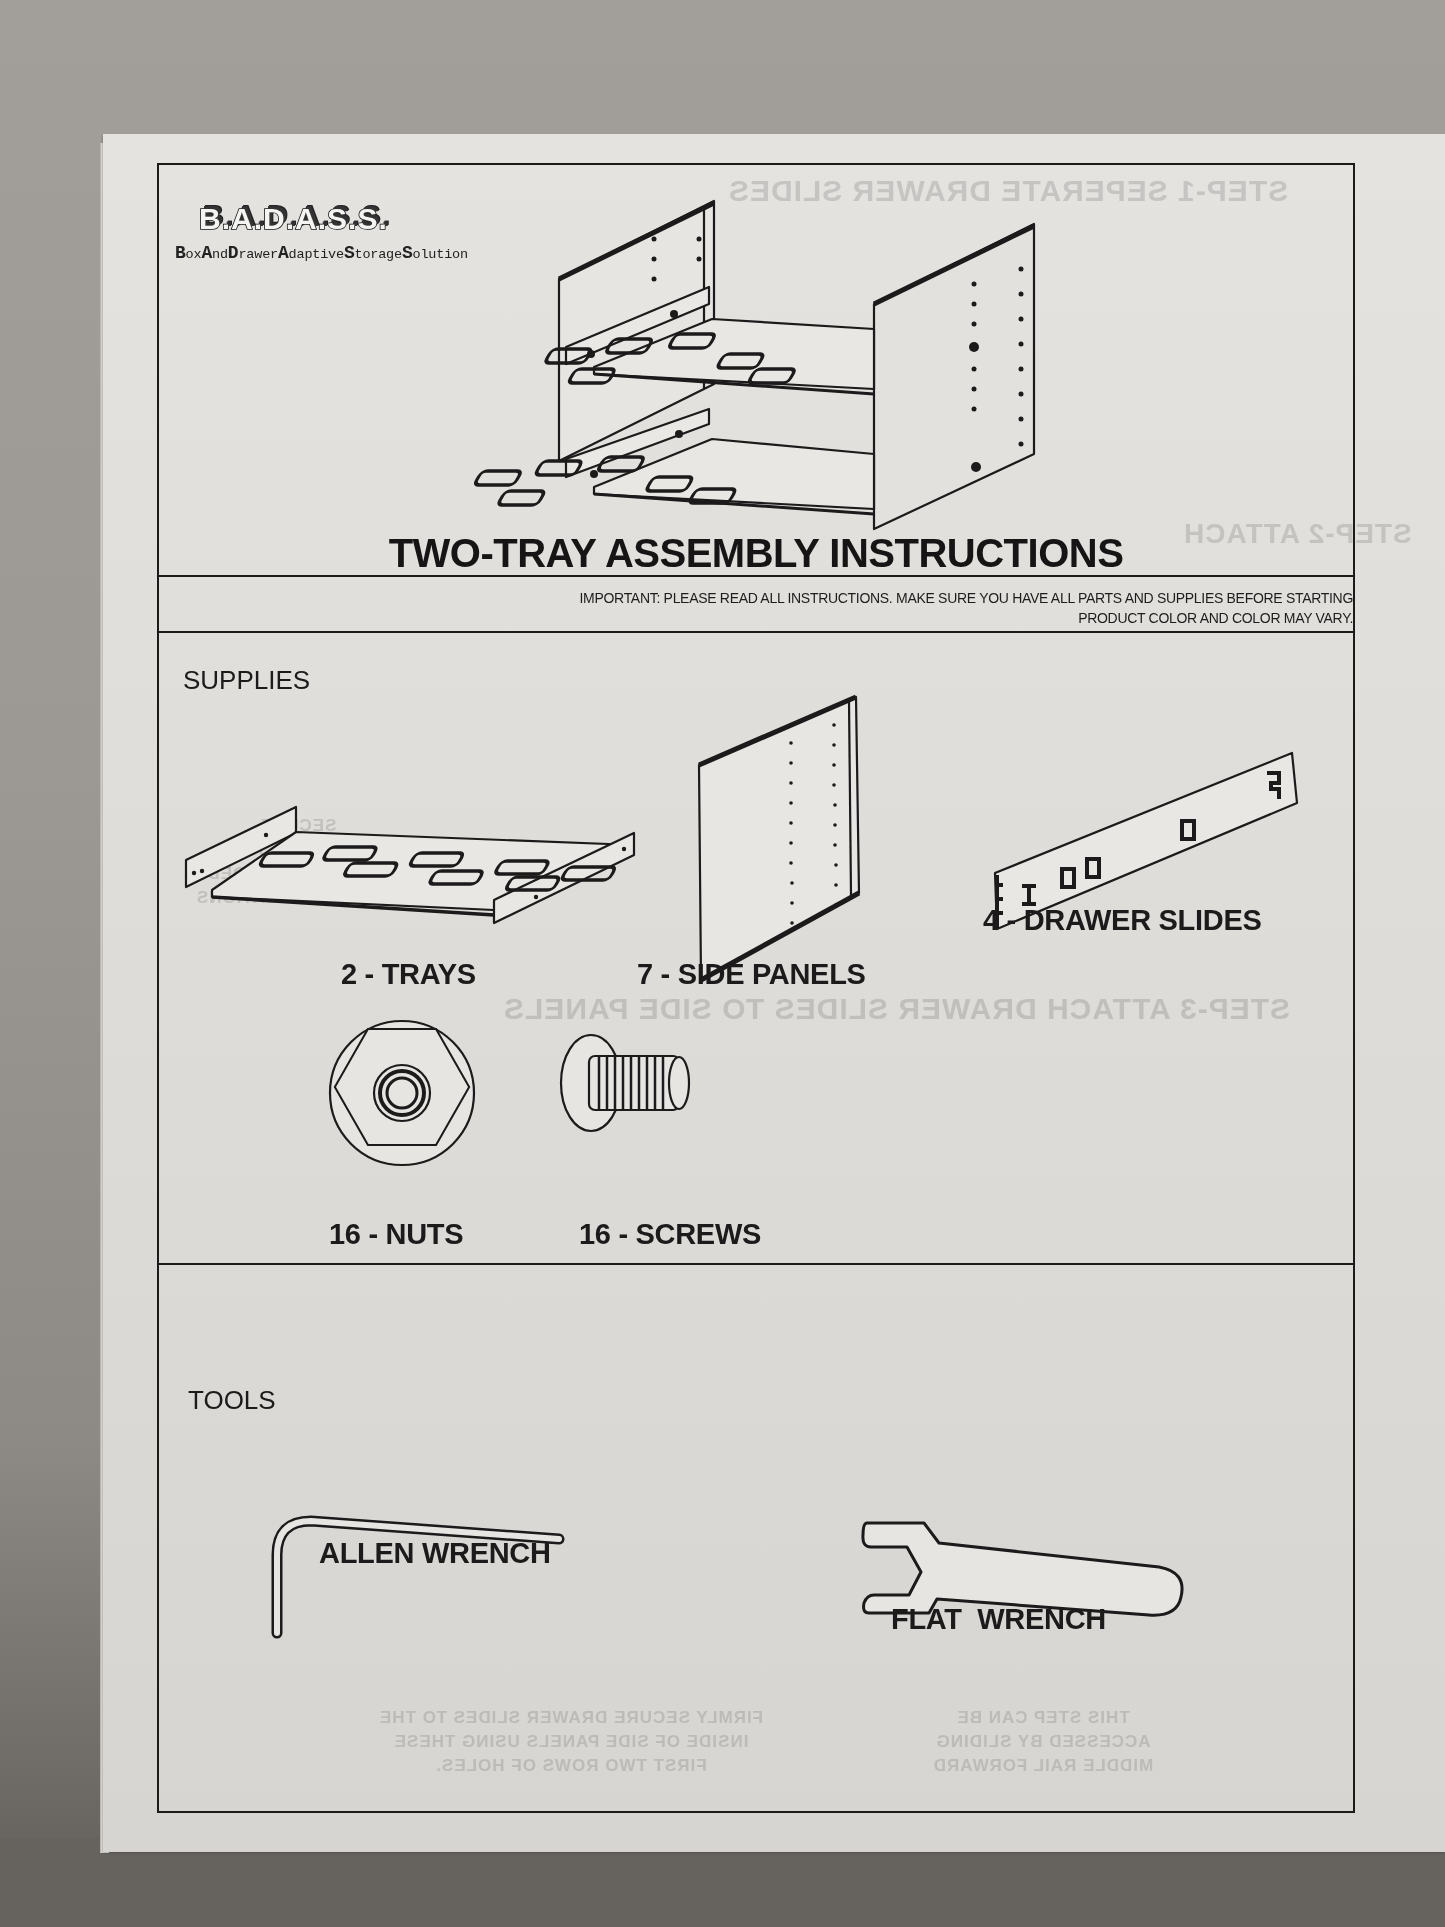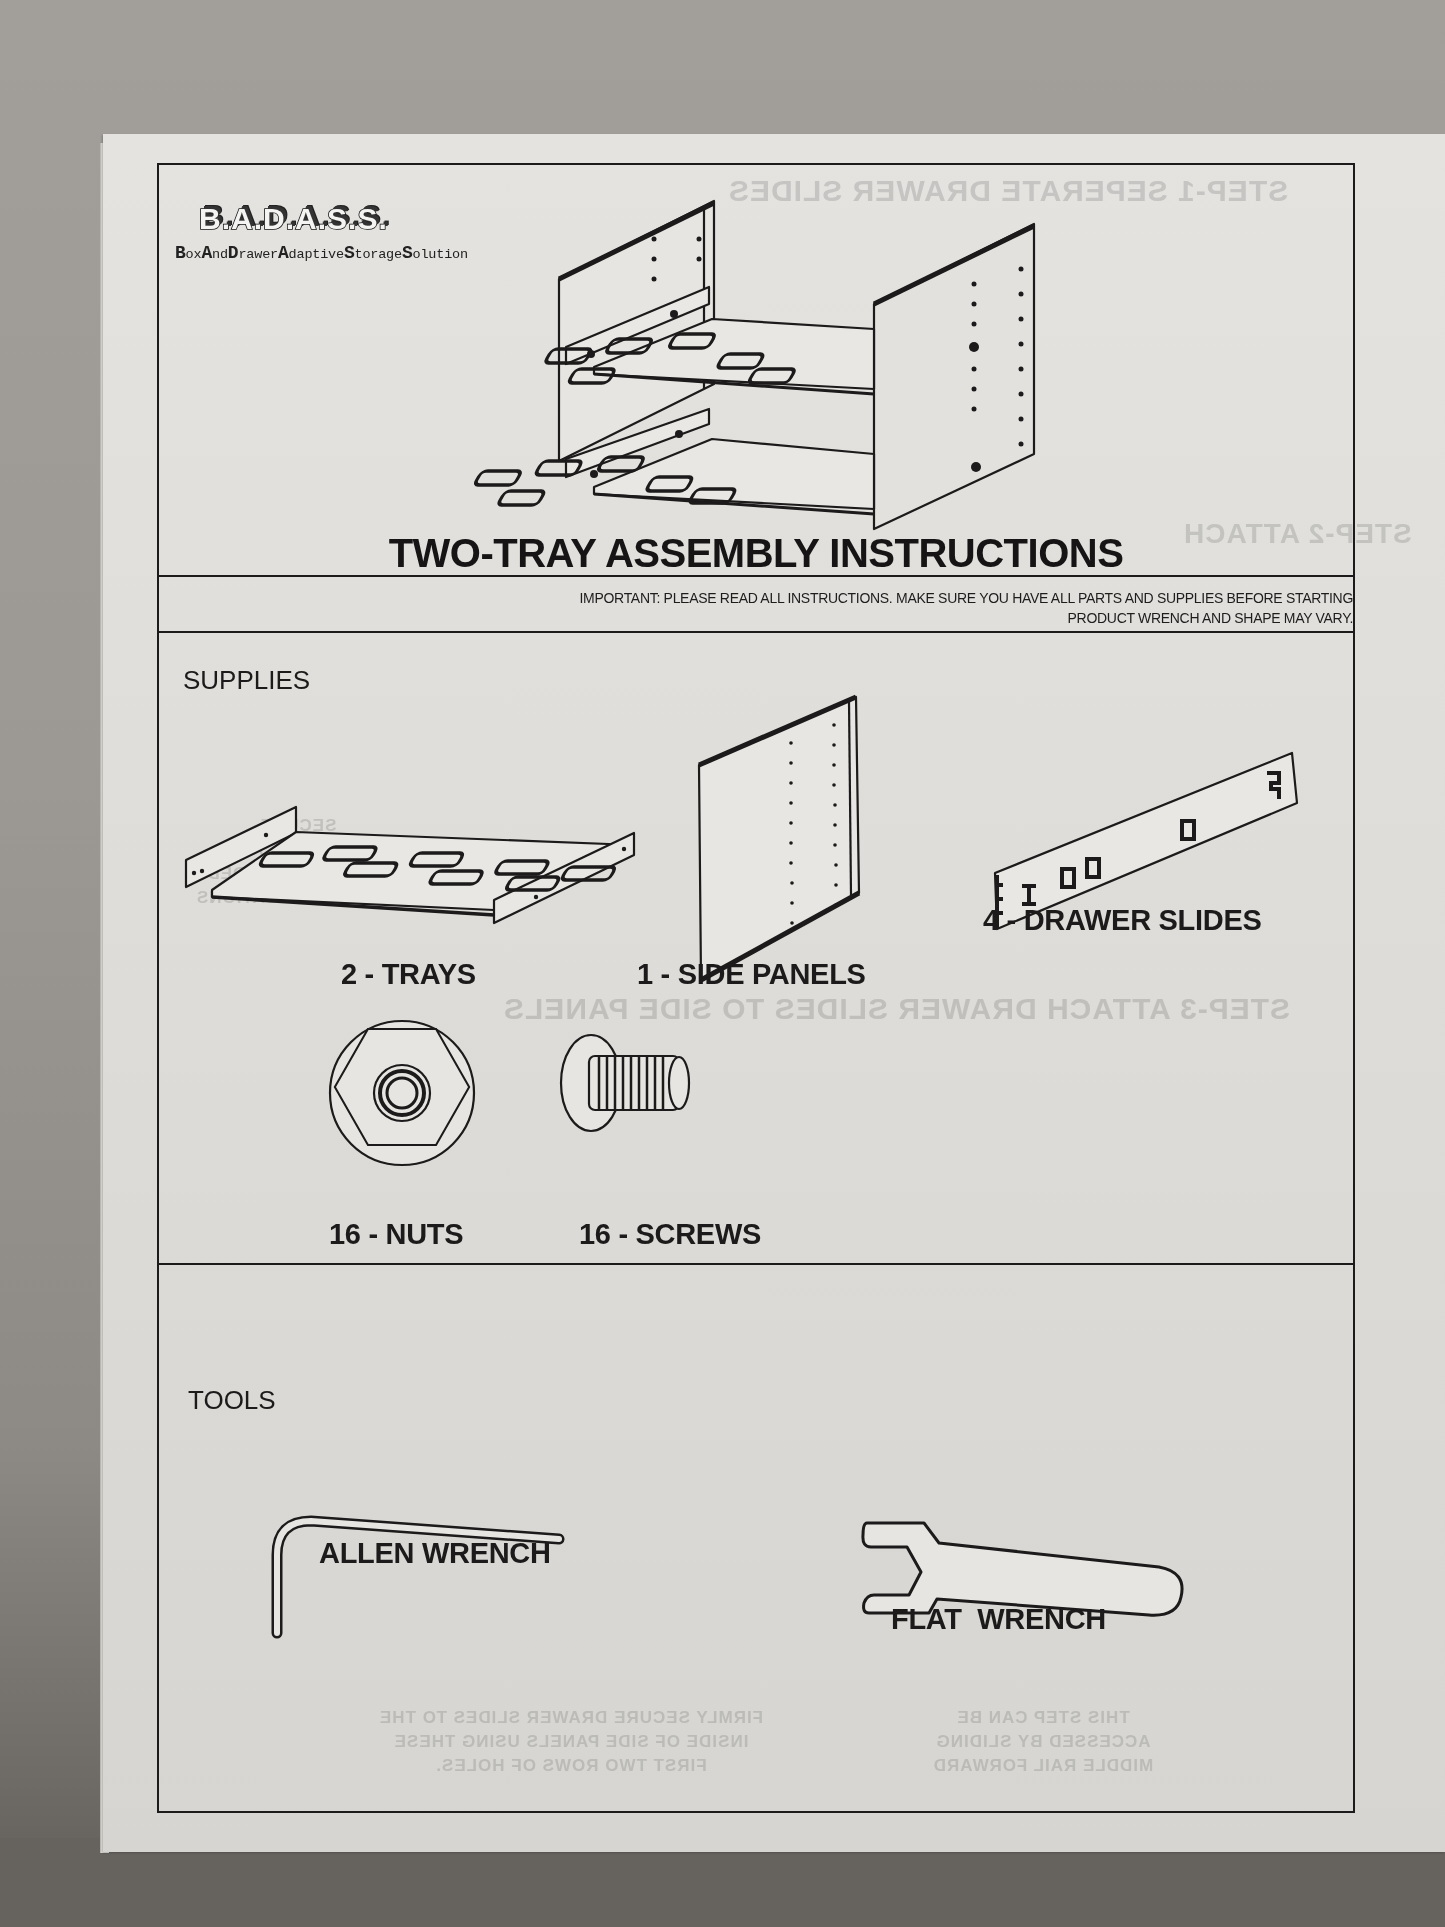--- a/index.html
+++ b/index.html
@@ -158,21 +158,21 @@
           <circle cx="477" cy="220" r="2.5"></circle>
           <circle cx="477" cy="245" r="2.5"></circle>
       </g>
     </svg>
 
     <div class="title">TWO-TRAY ASSEMBLY INSTRUCTIONS</div>
     <div class="hline" style="top:410px;"></div>
 
     <div class="notice">
       <div>IMPORTANT: PLEASE READ ALL INSTRUCTIONS. MAKE SURE YOU HAVE ALL PARTS AND SUPPLIES BEFORE STARTING</div>
-      <div>PRODUCT WRENCH AND SHAPE MAY VARY.</div>
+      <div>PRODUCT COLOR AND COLOR MAY VARY.</div>
     </div>
     <div class="hline" style="top:466px;"></div>
 
     <div class="section-label" style="left:24px; top:500px;">SUPPLIES</div>
 
     <svg class="illus" style="left:25px; top:640px;" width="460" height="120" viewBox="0 0 460 120">
       <g fill="#e8e7e4" stroke="#1c1a1a" stroke-width="2.2" stroke-linejoin="round">
         <polygon points="2,55 112,2 112,28 2,82"></polygon>
         <polygon points="28,85 112,27 450,40 310,105 28,92"></polygon>
         <polygon points="310,95 450,28 450,50 310,118"></polygon>
@@ -221,21 +221,21 @@
           <circle cx="143" cy="70" r="1.8"></circle>
           <circle cx="143" cy="90" r="1.8"></circle>
           <circle cx="144" cy="110" r="1.8"></circle>
           <circle cx="144" cy="130" r="1.8"></circle>
           <circle cx="144" cy="150" r="1.8"></circle>
           <circle cx="145" cy="170" r="1.8"></circle>
           <circle cx="145" cy="190" r="1.8"></circle>
           <circle cx="145" cy="210" r="1.8"></circle>
       </g>
     </svg>
-    <div class="item-label" style="left:478px; top:793px;">1 - SIDE PANELS</div>
+    <div class="item-label" style="left:478px; top:793px;">7 - SIDE PANELS</div>
 
     <svg class="illus" style="left:828px; top:586px;" width="320" height="180" viewBox="0 0 320 180">
       <g fill="#e8e7e4" stroke="#1c1a1a" stroke-width="2.2" stroke-linejoin="round">
         <polygon points="8,122 305,2 310,52 10,178"></polygon>
       </g>
       <g fill="none" stroke="#1c1a1a" stroke-width="4">
         <path d="M280,22 h12 v10 h-8 v6 h8 v10"></path>
         <rect x="195" y="70" width="12" height="18"></rect>
         <rect x="100" y="108" width="12" height="18"></rect>
         <rect x="75" y="118" width="12" height="18"></rect>

